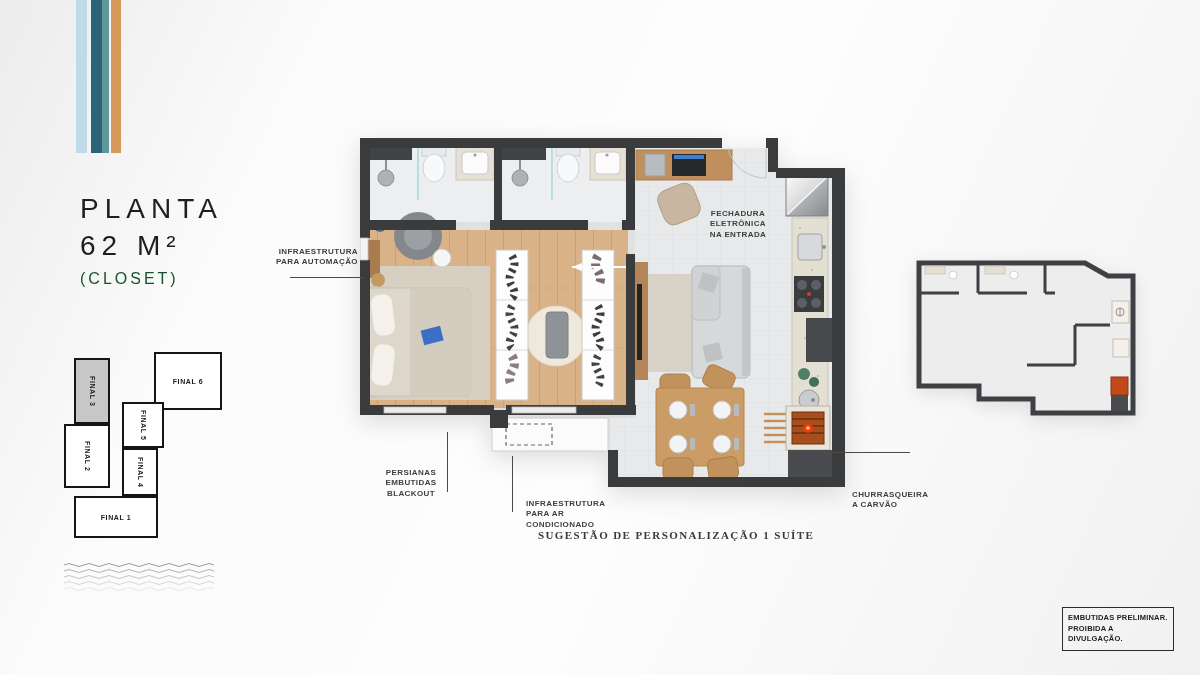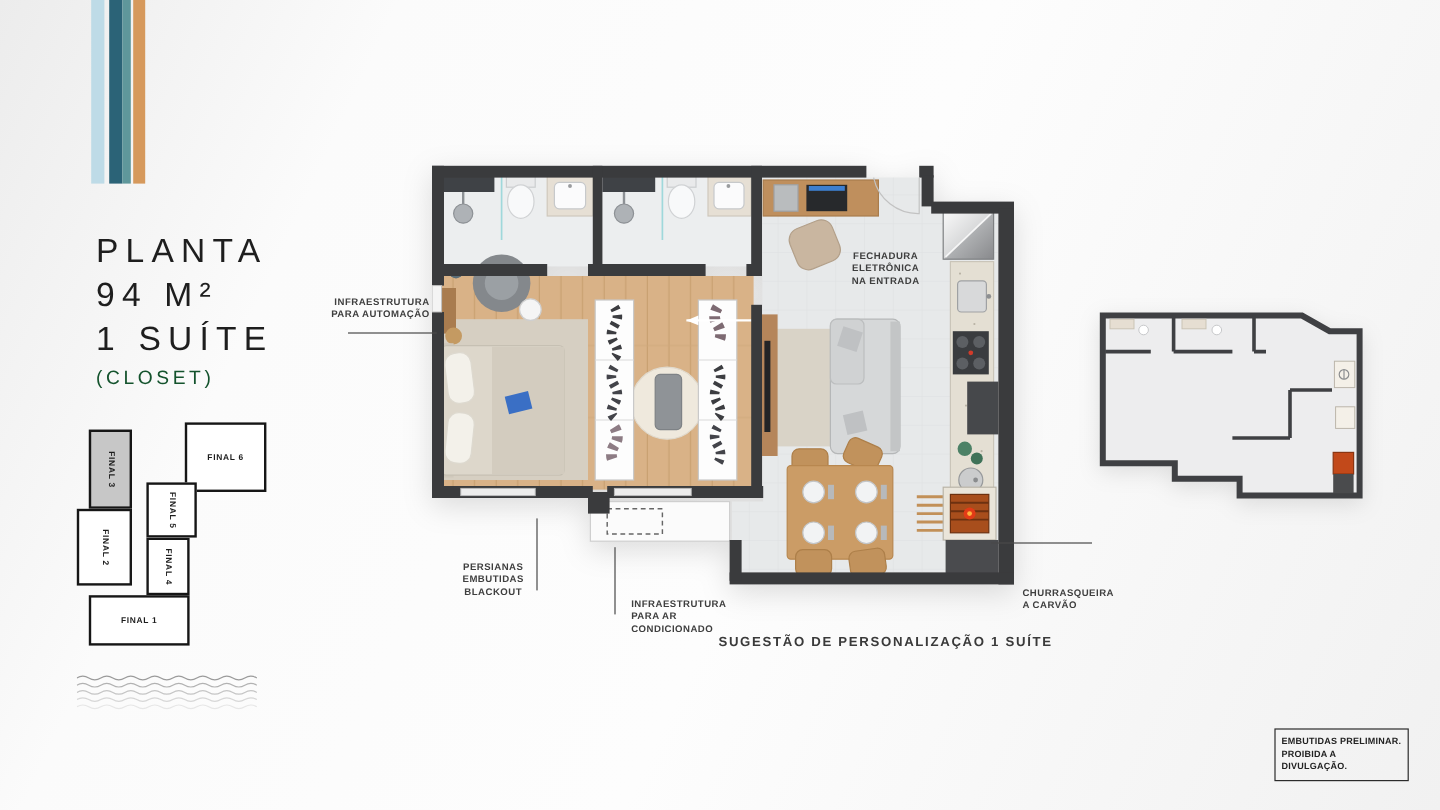--- a/index.html
+++ b/index.html
@@ -25,21 +25,21 @@
         display:flex;align-items:center;justify-content:center;}
   .unit.hl{background:#c7c7c7;}
   .unit span{font-size:7px;font-weight:700;letter-spacing:0.6px;color:#1c1c1c;white-space:nowrap;}
   .unit.vert span{writing-mode:vertical-rl;}
 
   
   .lbl{font-size:8px;font-weight:700;letter-spacing:0.4px;line-height:1.3;color:#3f3f3f;
        white-space:pre-line;}
   .leader-h{height:1.3px;background:#4a4a4a;}
   .leader-v{width:1.3px;background:#4a4a4a;}
-  .caption{font-size:11px;font-weight:700;letter-spacing:1.4px;color:#3a3a3a;text-align:center;}
+  .caption{font-size:11px;font-weight:700;letter-spacing:1.4px;color:#3a3a3a;text-align:left;font-family:Liberation Serif, serif;}
 
   .disclaimer{left:1062px;top:607px;width:100px;border:1.5px solid #2b2b2b;padding:5px 5px;
       font-size:7.5px;font-weight:700;letter-spacing:0.2px;line-height:1.4;color:#222;
       white-space:pre-line;background:transparent;}
 
   .planshadow{filter:drop-shadow(0 7px 12px rgba(0,0,0,0.13));}
   .planshadow2{filter:drop-shadow(0 5px 9px rgba(0,0,0,0.10));}
 </style>
 </head>
 <body>
@@ -48,22 +48,21 @@
   <div class="stripe" style="width:11px;background:#bedbe7"></div>
   <div class="stripe" style="width:4px;background:transparent"></div>
   <div class="stripe" style="width:11px;background:#2b6377"></div>
   <div class="stripe" style="width:7px;background:#5f979b"></div>
   <div class="stripe" style="width:2px;background:transparent"></div>
   <div class="stripe" style="width:10px;background:#d6995c"></div>
 </div>
 
 <div class="abs title">
   <div class="big">PLANTA</div>
-  <div class="big">94 M²</div>
-  <div class="big">1 SUÍTE</div>
+  <div class="big">62 M²</div>
   <div class="small">(CLOSET)</div>
 </div>
 
 <div class="abs keyplan">
   <div class="unit hl vert" style="left:16px;top:6px;width:36px;height:66px;">
       <span>FINAL 3</span>
     </div>
   <div class="unit" style="left:96px;top:0;width:68px;height:58px;">
       <span>FINAL 6</span>
     </div>

